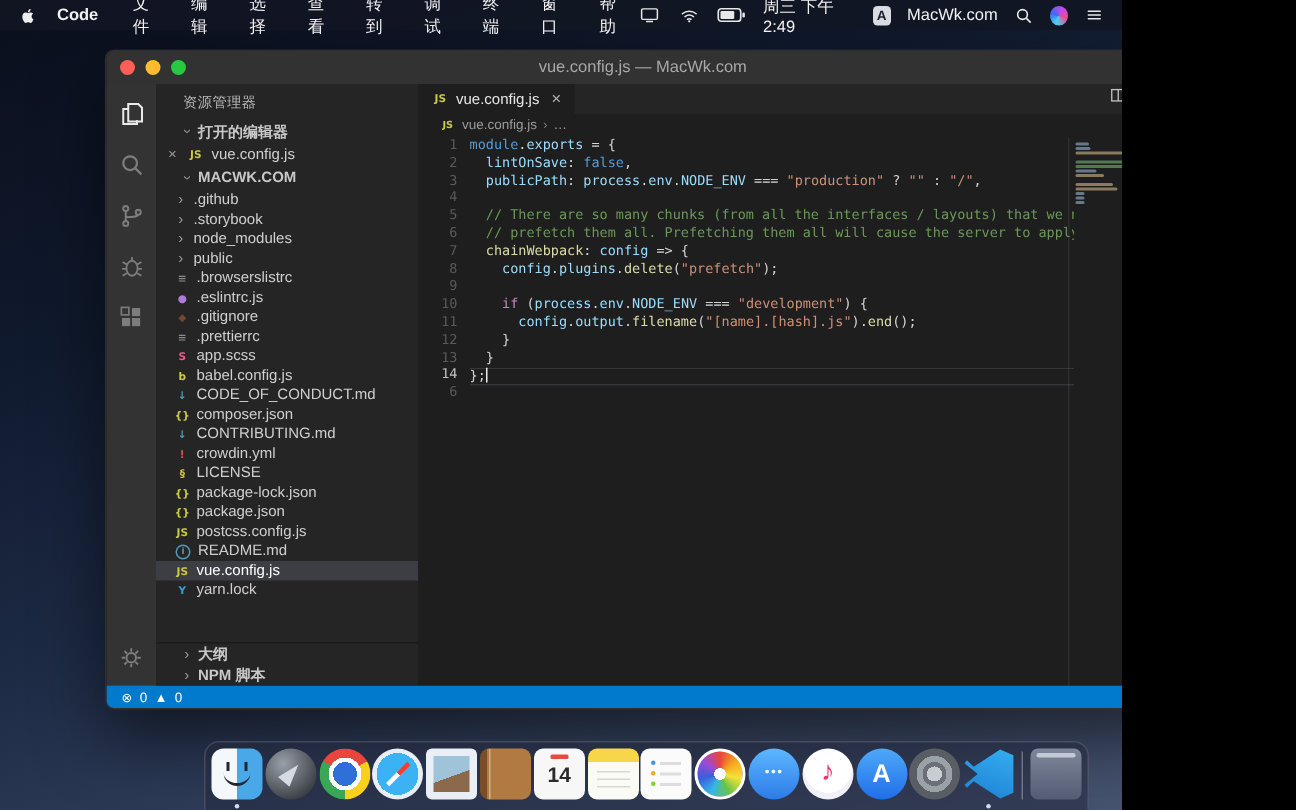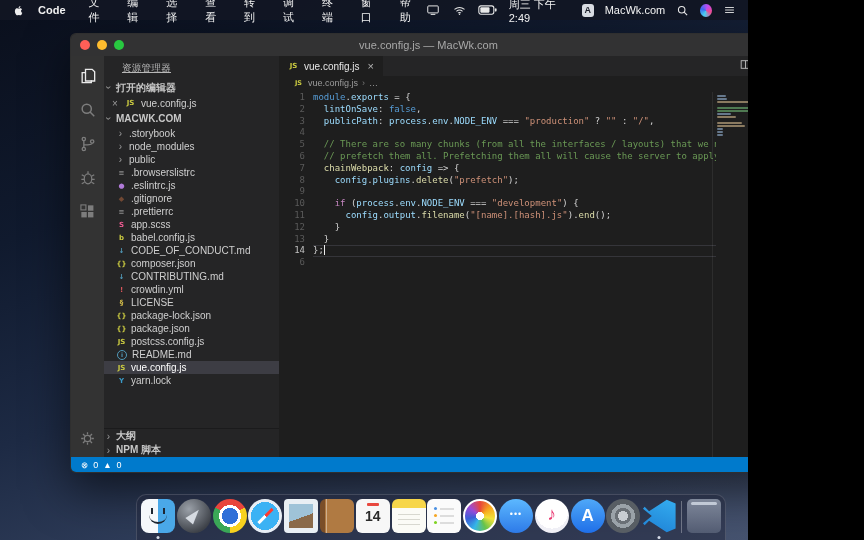--- a/index.html
+++ b/index.html
@@ -36,22 +36,22 @@
   
   .activity{width:33px;flex:0 0 33px;background:#333333;display:flex;flex-direction:column;align-items:center;
     padding-top:9px;gap:13px;color:#7d7d7d;}
   .act-ico{width:21px;height:21px;display:flex;align-items:center;justify-content:center;}
   .act-ico.active{color:#eaeaea;}
   .act-gear{margin-top:auto;margin-bottom:8px;}
 
   
   .sidebar{width:175px;flex:0 0 175px;background:#252526;position:relative;display:flex;flex-direction:column;
     color:#cccccc;overflow:hidden;}
-  .side-title{padding:6px 0 4px 18px;font-size:9.5px;color:#b8b8b8;letter-spacing:.3px;text-decoration:underline;}
-  .sect{height:17px;display:flex;align-items:center;font-size:10px;font-weight:bold;color:#c8c8c8;padding-left:0;gap:3px;}
+  .side-title{padding:6px 0 4px 18px;font-size:9.5px;color:#b8b8b8;letter-spacing:.3px;}
+  .sect{height:17px;display:flex;align-items:center;font-size:10px;font-weight:bold;color:#c8c8c8;padding-left:16px;gap:3px;}
   .chev{display:inline-block;width:9px;text-align:center;color:#9a9a9a;font-weight:normal;}
   .chev.open::before{content:"›";display:inline-block;transform:rotate(90deg);}
   .chev.closed::before{content:"›";}
   .oe-row{height:14px;display:flex;align-items:center;gap:5px;font-size:10px;padding-left:8px;color:#d0d0d0;}
   .oe-x{color:#9a9a9a;font-size:10px;width:8px;}
   .tree{flex:1;overflow:hidden;}
   .trow{height:13px;display:flex;align-items:center;gap:4px;font-size:10px;color:#cfcfcf;padding-left:12px;}
   .trow.selected{background:#3d3d44;color:#ffffff;}
   .fico{width:11px;flex:0 0 11px;text-align:center;font-size:7px;font-weight:bold;font-family:"DejaVu Sans",sans-serif;}
   .fico.circle{width:8px;flex-basis:8px;height:8px;line-height:8px;border-radius:50%;border:1px solid #519aba;font-size:6px;margin:0 1px;}
@@ -283,20 +283,24 @@
               <span>vue.config.js</span>
             </div>
           </div>
         <div class="sect">
           <span class="chev open"></span>
           <span>MACWK.COM</span>
         </div>
         <div class="tree" id="file-tree">
             <div class="trow">
               <span class="chev closed"></span>
+              <span>.github</span>
+            </div>
+            <div class="trow">
+              <span class="chev closed"></span>
               <span>.storybook</span>
             </div>
             <div class="trow">
               <span class="chev closed"></span>
               <span>node_modules</span>
             </div>
             <div class="trow">
               <span class="chev closed"></span>
               <span>public</span>
             </div>

